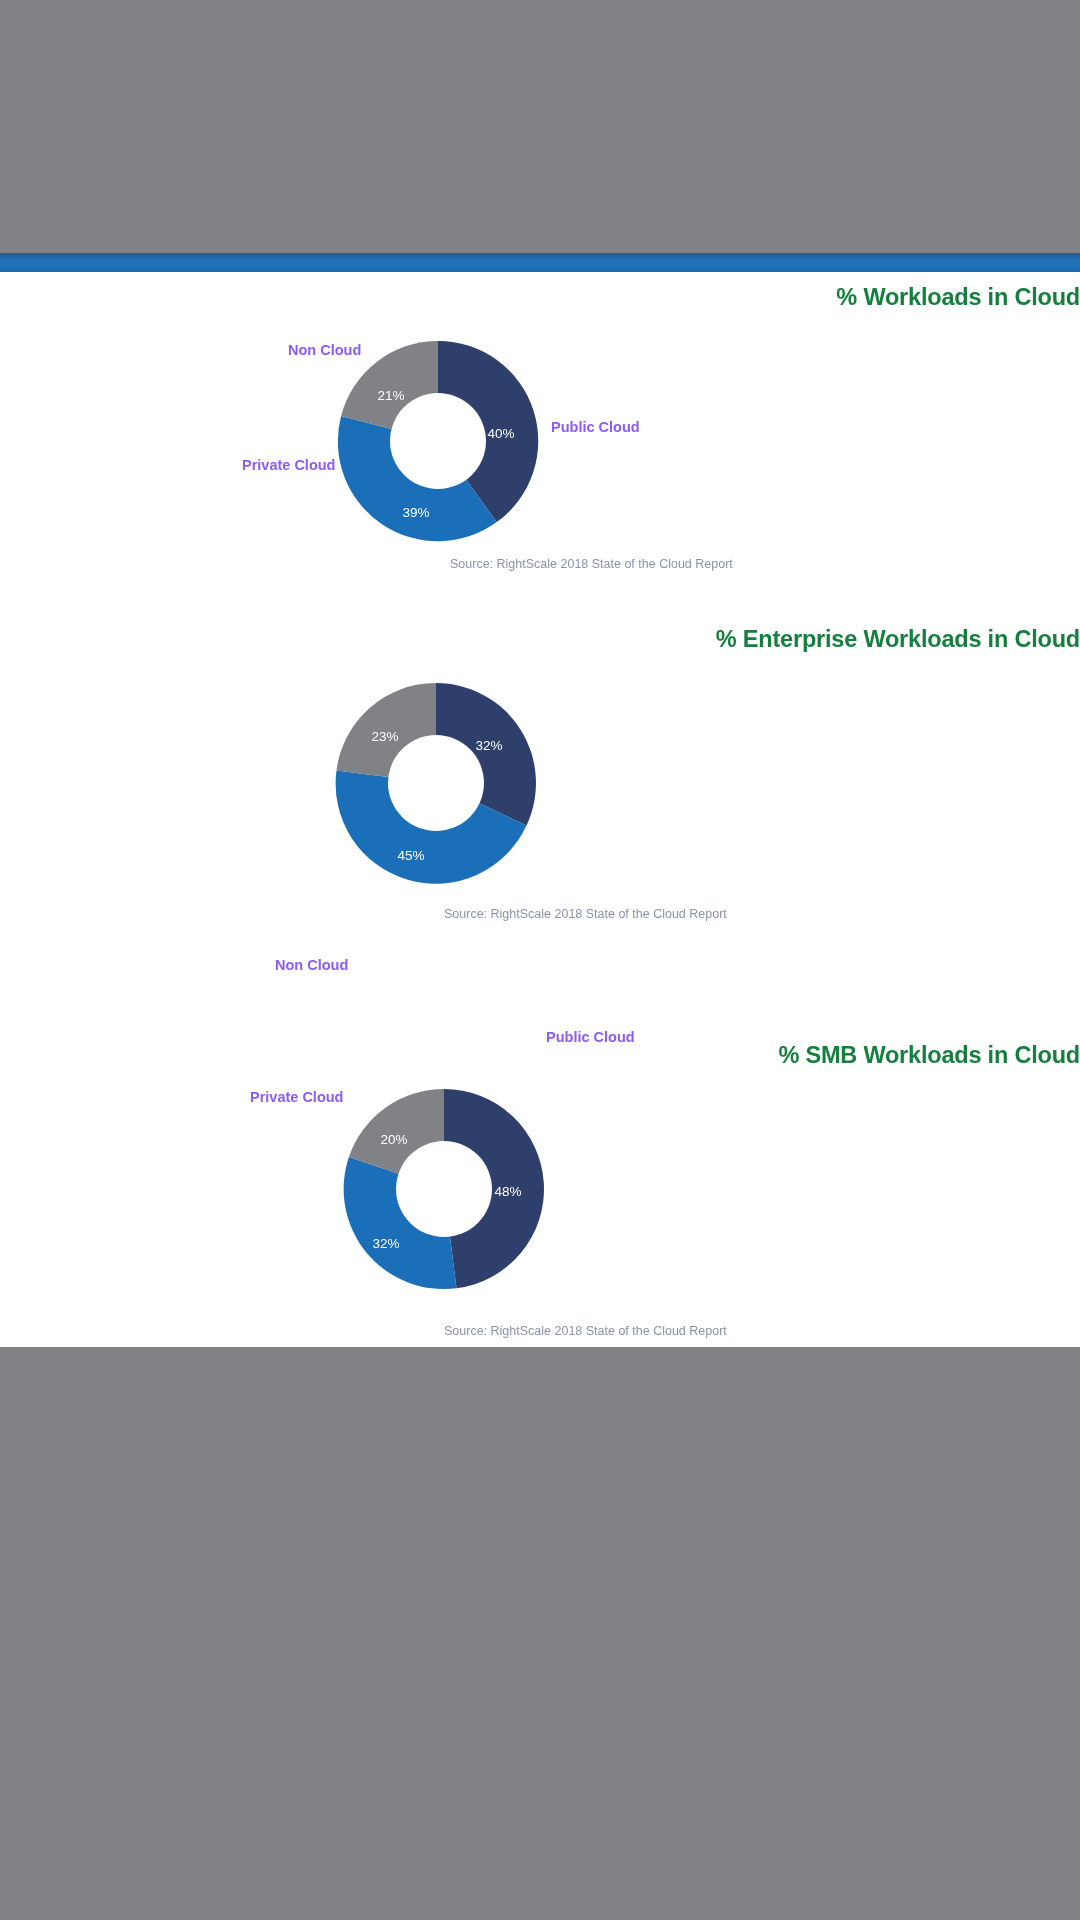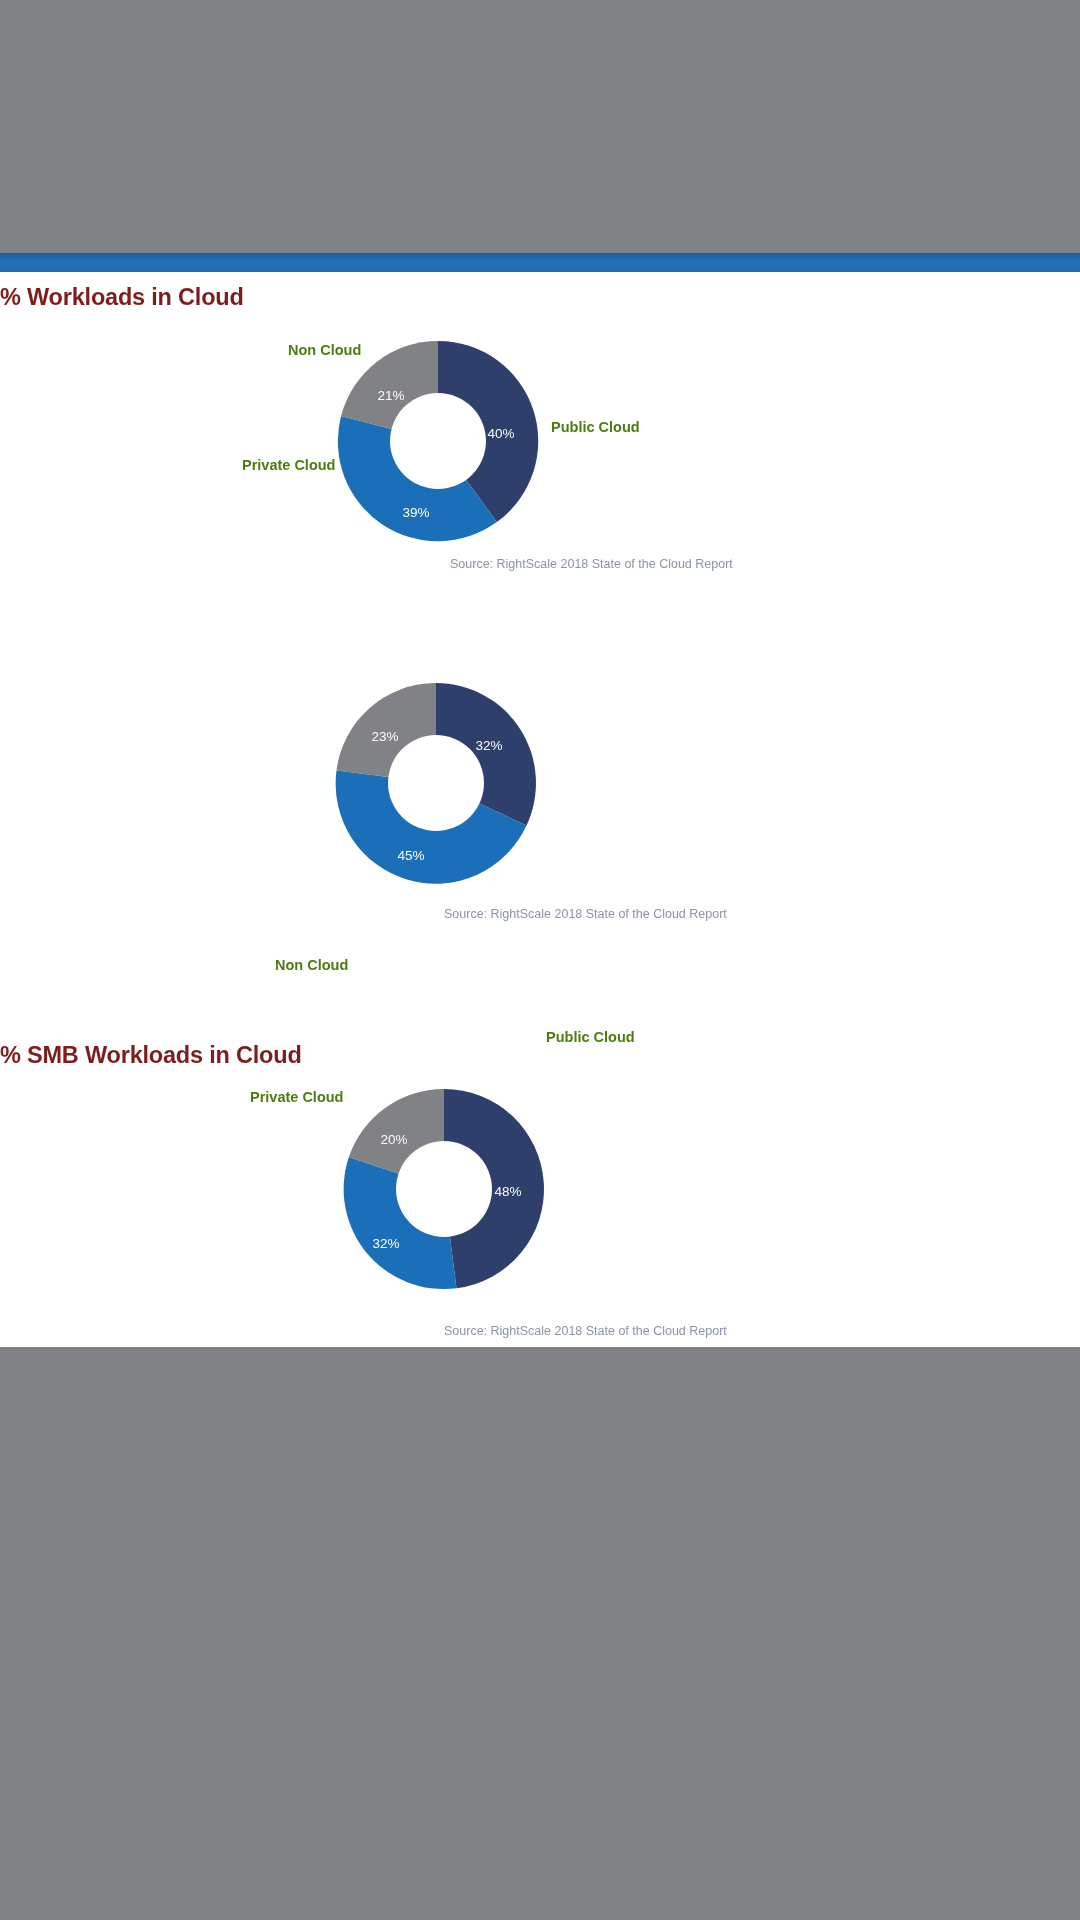--- a/index.html
+++ b/index.html
@@ -64,24 +64,24 @@
   .chart-block {
     position: absolute;
     left: 0;
     width: 1080px;
   }
   #chart-block-0 { top: 0px;   height: 390px; }
   #chart-block-1 { top: 348px; height: 390px; }
   #chart-block-2 { top: 760px; height: 400px; }
 
   .chart-title {
-    text-align: left;
+    text-align: right;
     font-size: 23.5px;
     font-weight: bold;
-    color: #7f1d1d;
+    color: #15803d;
     letter-spacing: -0.2px;
     margin: 0;
     padding: 0;
     position: absolute;
     left: 0;
     width: 1080px;
   }
   #chart-block-0 .chart-title { top: 12px; }
   #chart-block-1 .chart-title { top: 6px; }
   #chart-block-2 .chart-title { top: 10px; }
@@ -103,21 +103,21 @@
     fill: #ffffff;
     text-anchor: middle;
     dominant-baseline: middle;
   }
 
   
   .cat-label {
     position: absolute;
     font-size: 14.5px;
     font-weight: bold;
-    color: #4d7c0f;
+    color: #8b5cf6;
     white-space: nowrap;
   }
 
   .source-note {
     position: absolute;
     font-size: 12.5px;
     color: #8a93a6;
     white-space: nowrap;
   }
   #chart-block-0 .source-note { left: 450px; top: 285px; }
@@ -210,20 +210,21 @@
       </div>
 
       <div class="cat-label" style="left:288px; top:70px;">Non Cloud</div>
       <div class="cat-label" style="left:242px; top:185px;">Private Cloud</div>
       <div class="cat-label" style="left:551px; top:147px;">Public Cloud</div>
 
       <div class="source-note">Source: RightScale 2018 State of the Cloud Report</div>
     </div>
 
     <div class="chart-block" id="chart-block-1">
+      <div class="chart-title">% Enterprise Workloads in Cloud</div>
 
       <div class="donut-wrap">
         <svg class="donut-svg" viewBox="0 0 210 210">
 
           <path fill="#2e3f6b" d="M 105 105 L 105 5 A 100 100 0 0 1 195.45 147.56 L 105 105 Z"></path>
 
           <path fill="#1b6fb8" d="M 105 105 L 195.45 147.56 A 100 100 0 0 1 5.49 92.54 L 105 105 Z"></path>
 
           <path fill="#808285" d="M 105 105 L 5.49 92.54 A 100 100 0 0 1 105 5 L 105 105 Z"></path>
           <circle cx="105" cy="105" r="48" fill="#ffffff"></circle>

